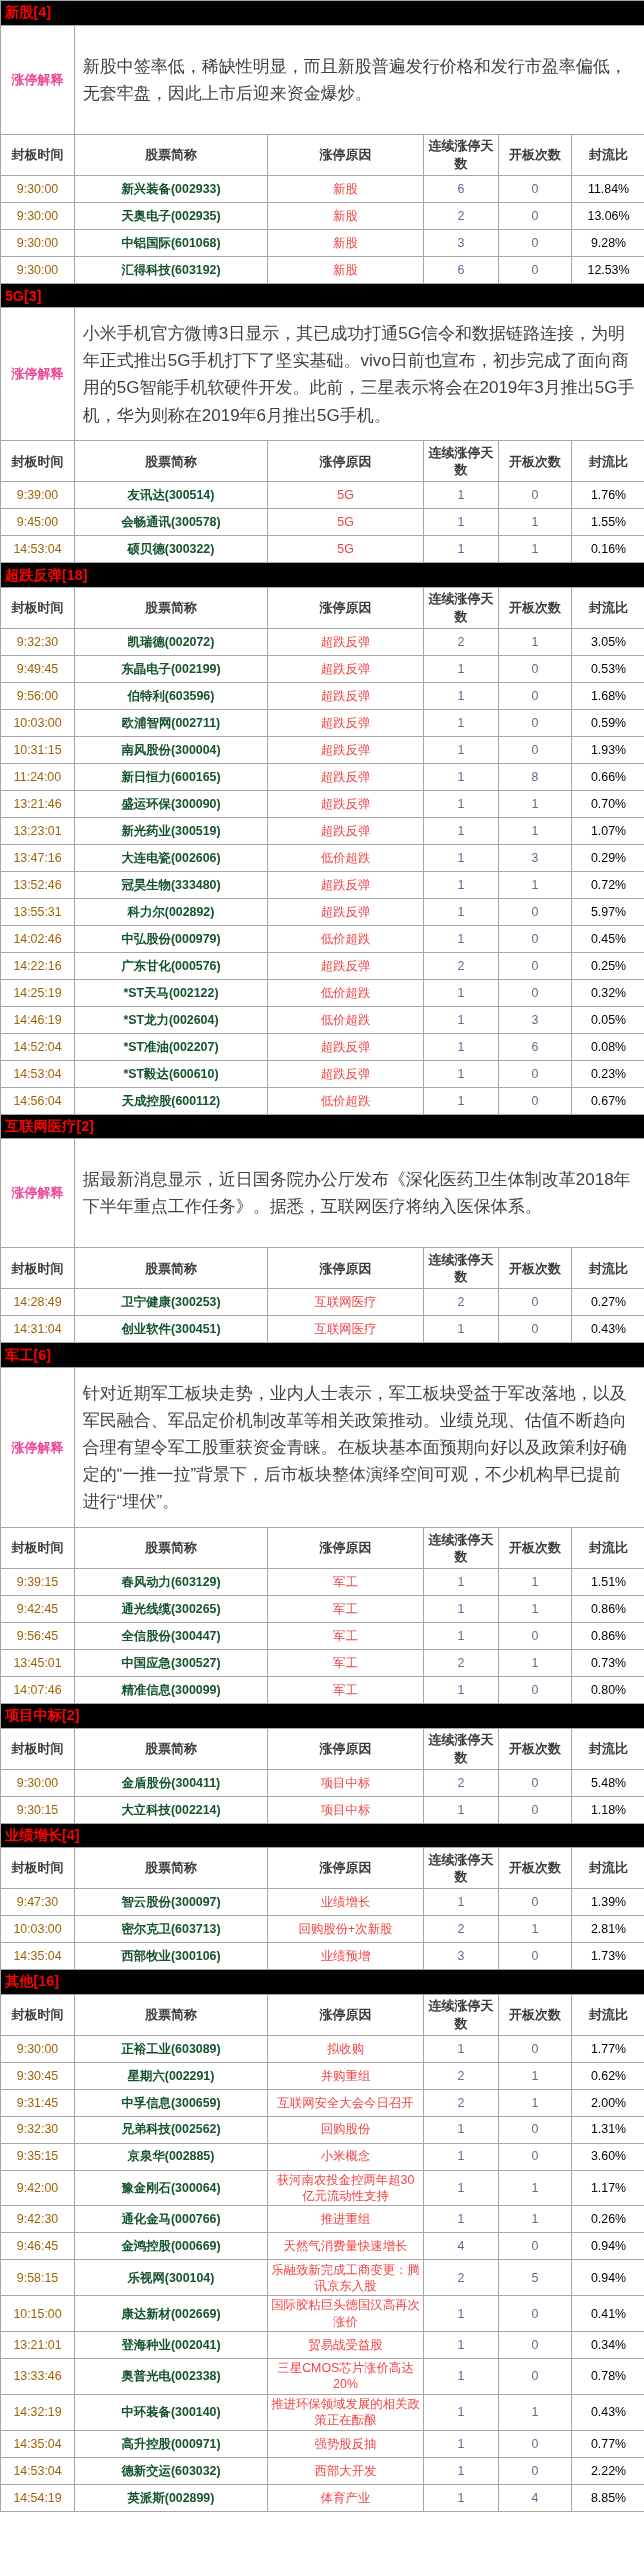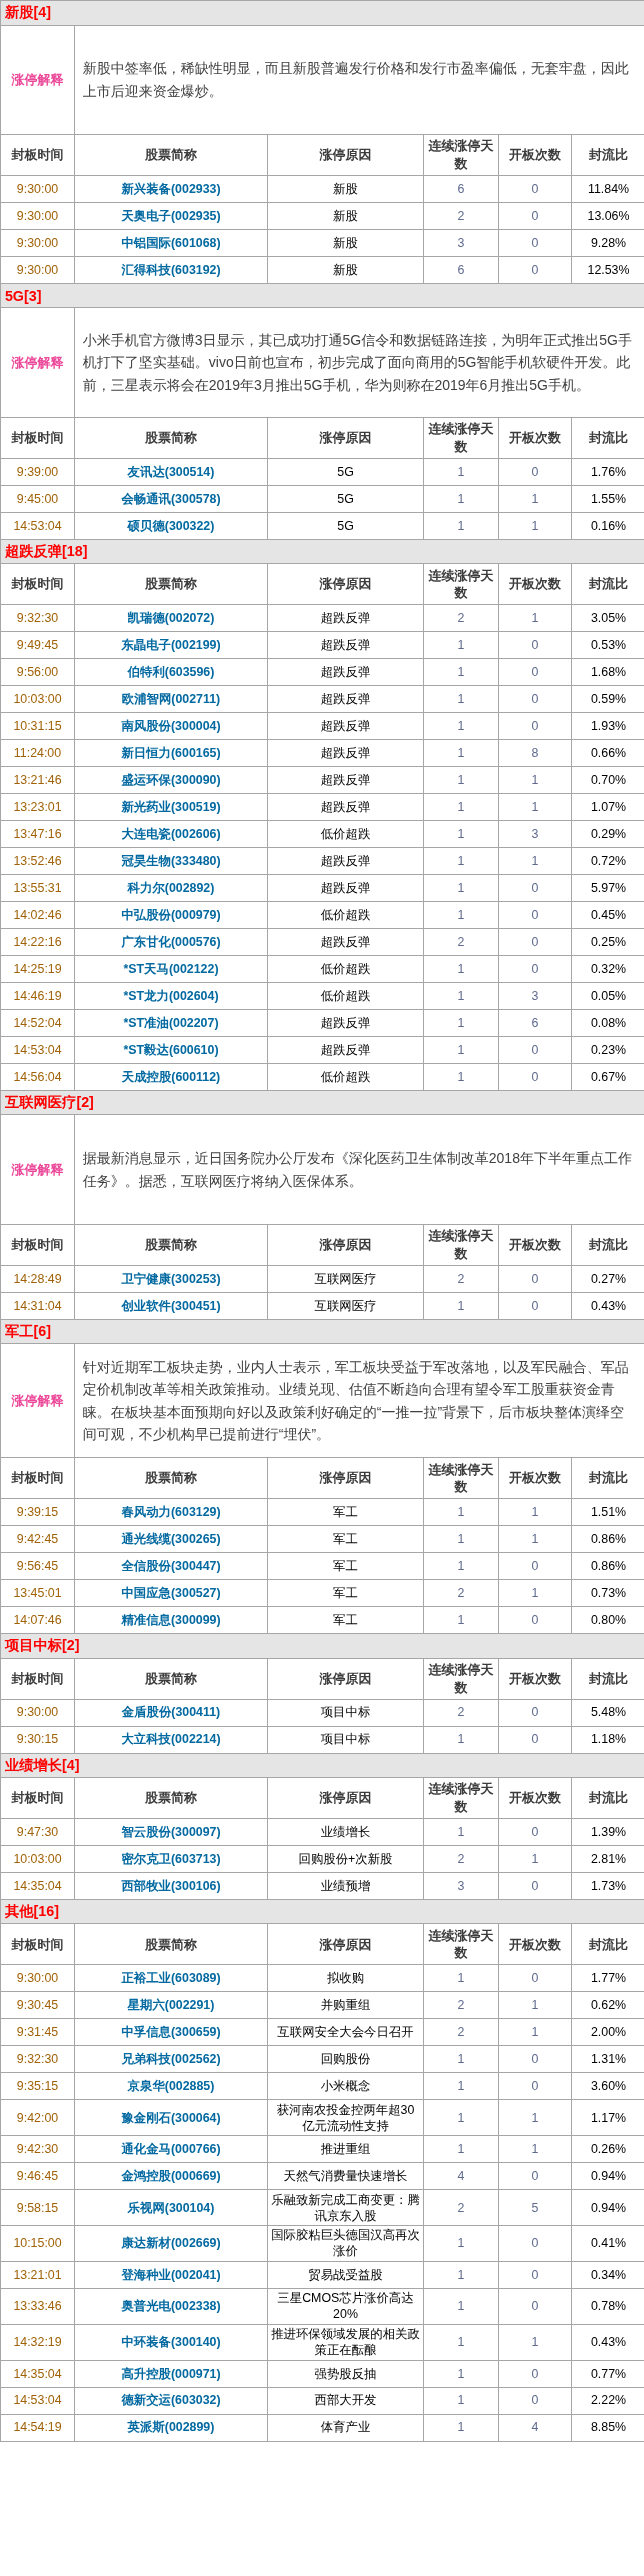--- a/index.html
+++ b/index.html
@@ -1,29 +1,29 @@
 <!DOCTYPE html>
 <html style="font-size:10.4px"><head>
 <meta charset="utf-8">
 <style>
   html,body { margin:0; padding:0; background:#ffffff; }
   body { width:645px; font-family:"Liberation Sans","DejaVu Sans",sans-serif; }
   #board { width:645px; border-collapse:collapse; table-layout:fixed; background:#fff; }
   #board td { border:0.7px solid #a6a6a6; vertical-align:middle; overflow:hidden; }
   td.title { color:#fe0000; font-weight:bold; font-size:14.3px; text-align:left;
-             padding:2px 3.9px; height:19.5px; background:#e5e5e5; }
+             padding:2px 3.9px; height:19.5px; background:#000000; }
   td.exp-label { color:#ec4899; font-weight:bold; font-size:13px; text-align:center; }
-  td.exp-text { color:#404040; font-size:14px; line-height:1.6; padding:11.7px 7.8px;
+  td.exp-text { color:#404040; font-size:17px; line-height:1.6; padding:11.7px 7.8px;
                 height:85px; text-align:left; }
   tr.head td { color:#3c3c3c; font-weight:bold; font-size:13px; text-align:center;
                height:40px; line-height:1.35; padding:0 3.9px; }
   tr.row td { text-align:center; height:23.4px; font-size:12.4px; padding:1.3px 2.6px; line-height:1.3; }
   td.time  { color:#a16207; }
-  td.name  { color:#0369a1; font-weight:bold; font-size:13px; cursor:pointer; }
-  td.reason{ color:#000000; }
+  td.name  { color:#14532d; font-weight:bold; font-size:13px; cursor:pointer; }
+  td.reason{ color:#ef4444; }
   td.days, td.opens { color:#5f6a8e; font-size:13px; }
   td.ratio { color:#000000; }
 </style>
 </head>
 <body>
 
 <table id="board">
   <colgroup>
     <col style="width:74px">
       <col style="width:193px">

